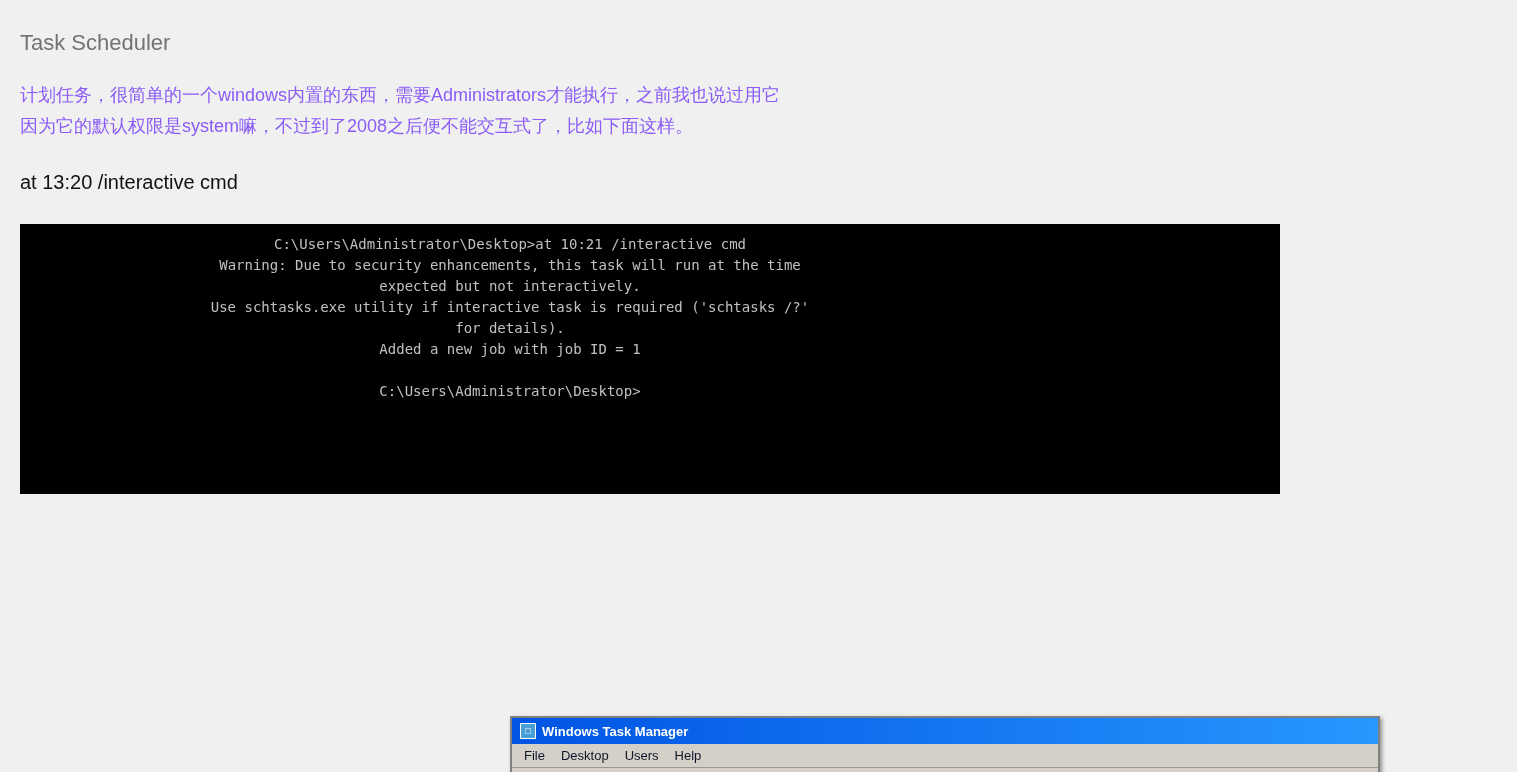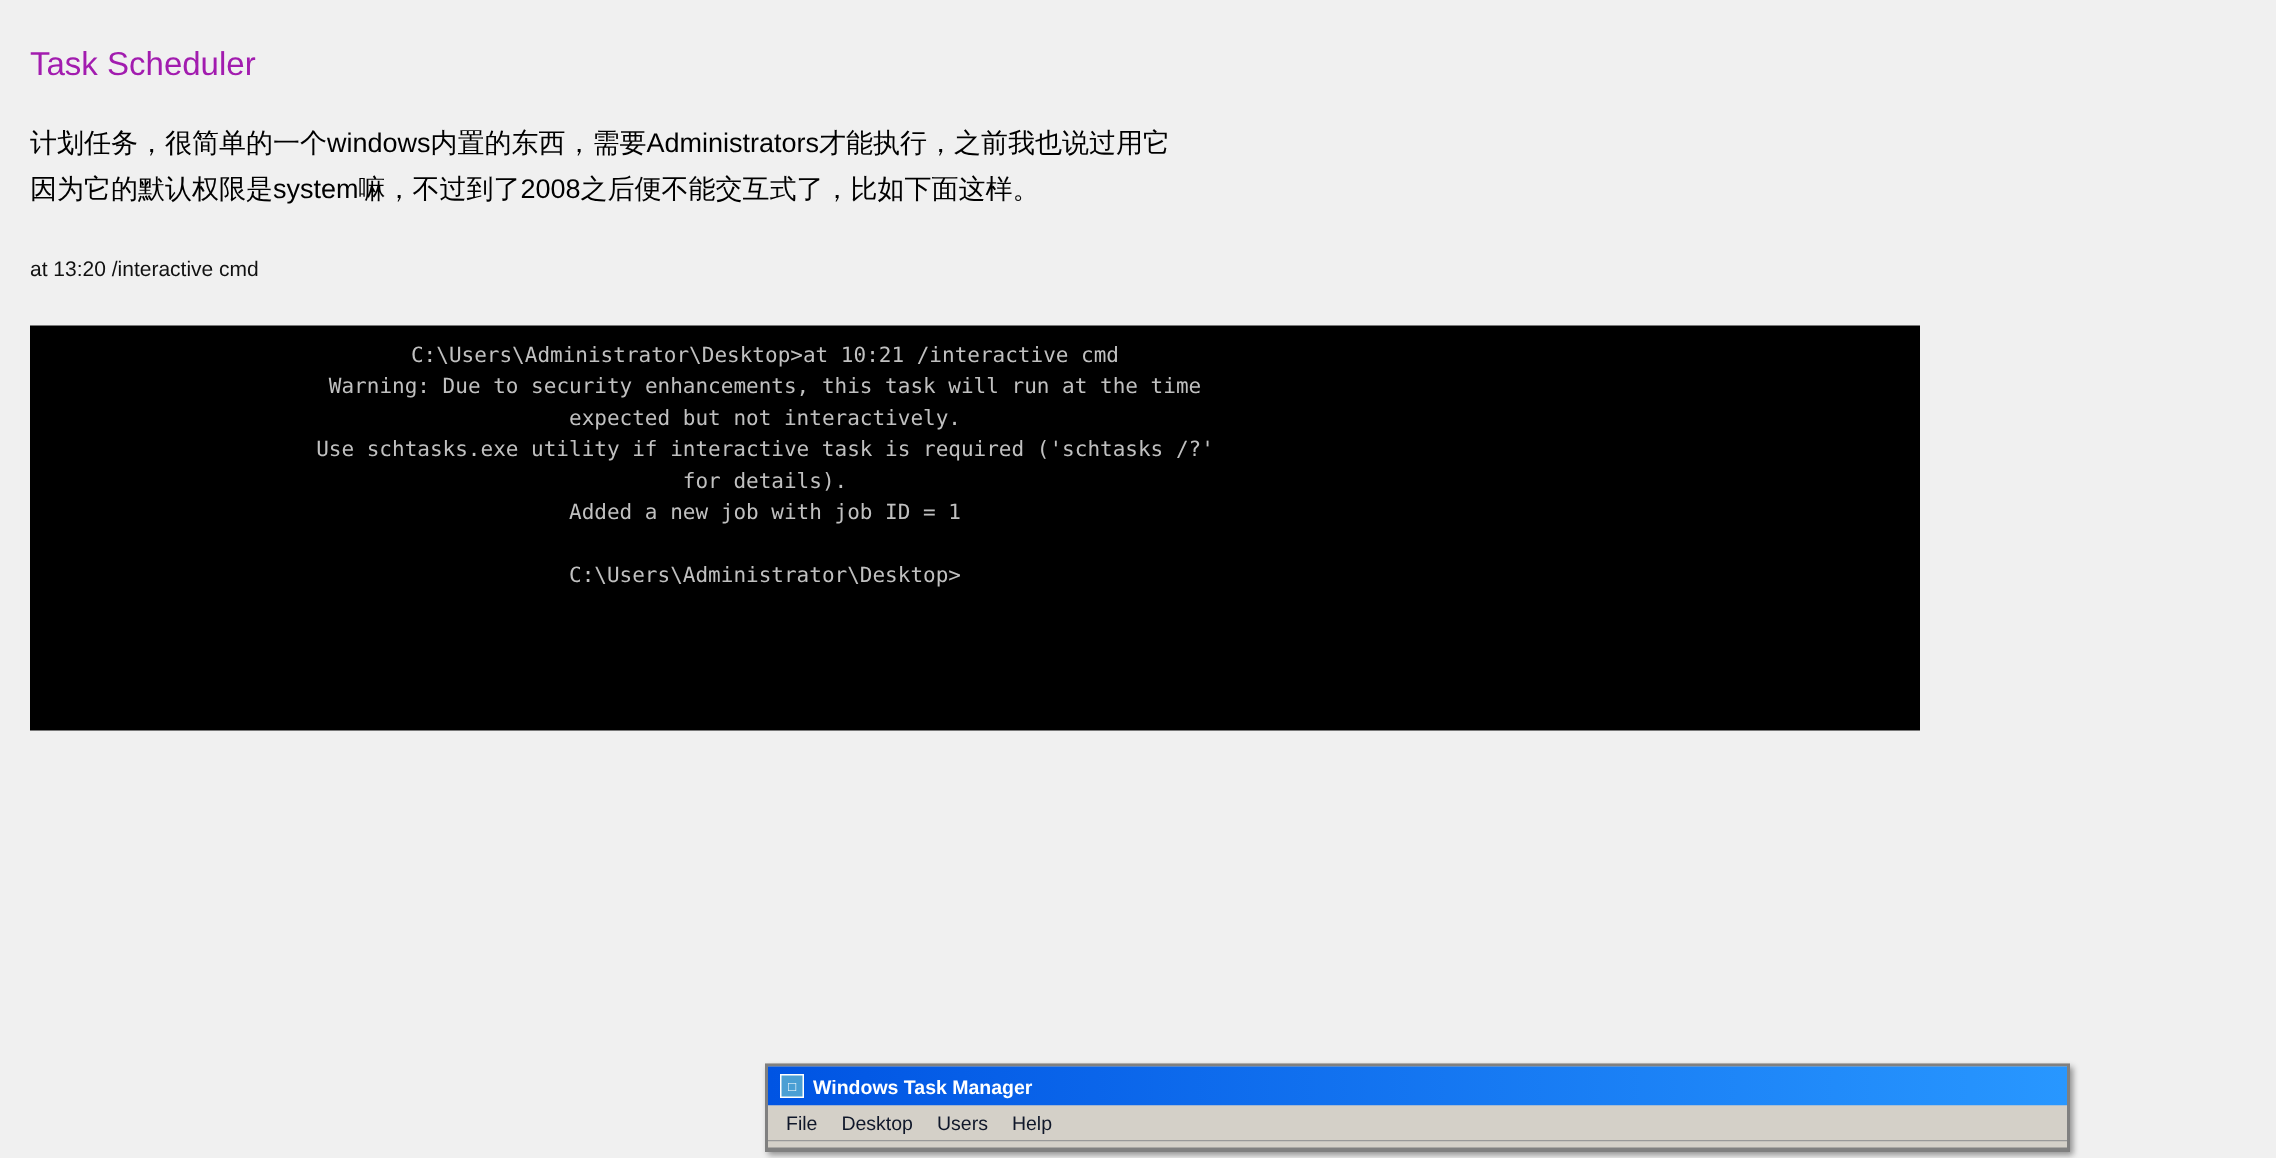--- a/index.html
+++ b/index.html
@@ -10,33 +10,33 @@
       color: #000;
       padding: 30px 20px;
       width: 1517px;
       min-height: 772px;
     }
 
     .page-title {
       font-size: 22px;
       font-weight: normal;
       margin-bottom: 24px;
-      color: #a21caf;
+      color: #737373;
     }
 
     .description-text {
       font-size: 18px;
       line-height: 1.7;
       margin-bottom: 30px;
-      color: #000000;
+      color: #8b5cf6;
       max-width: 1480px;
     }
 
     .command-text {
-      font-size: 14px;
+      font-size: 20px;
       margin-bottom: 30px;
       color: #111;
       font-family: Arial, sans-serif;
     }
 
     
     .cmd-window {
       width: 980px;
       background: #000;
       color: #c0c0c0;

